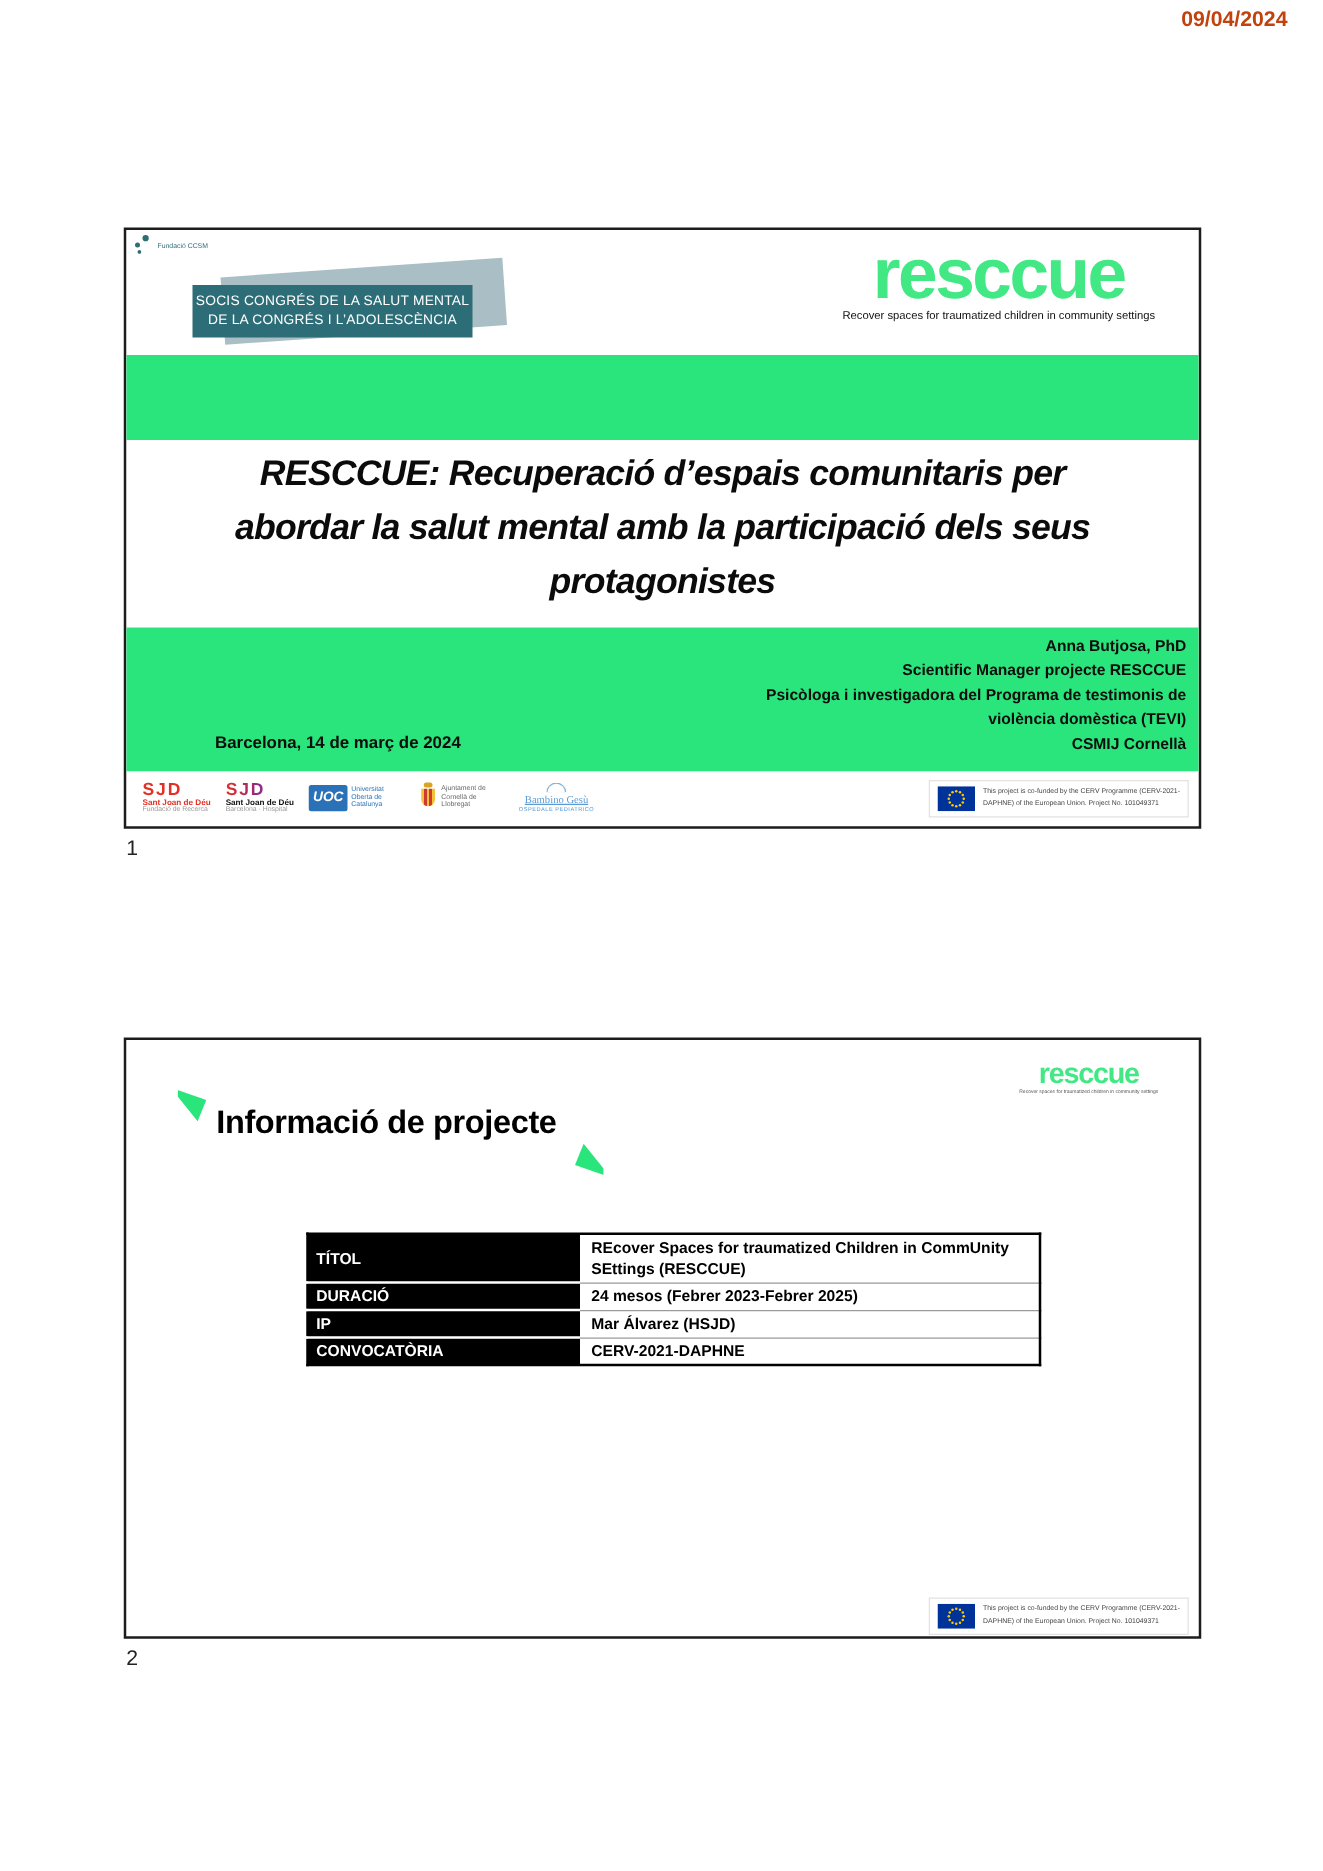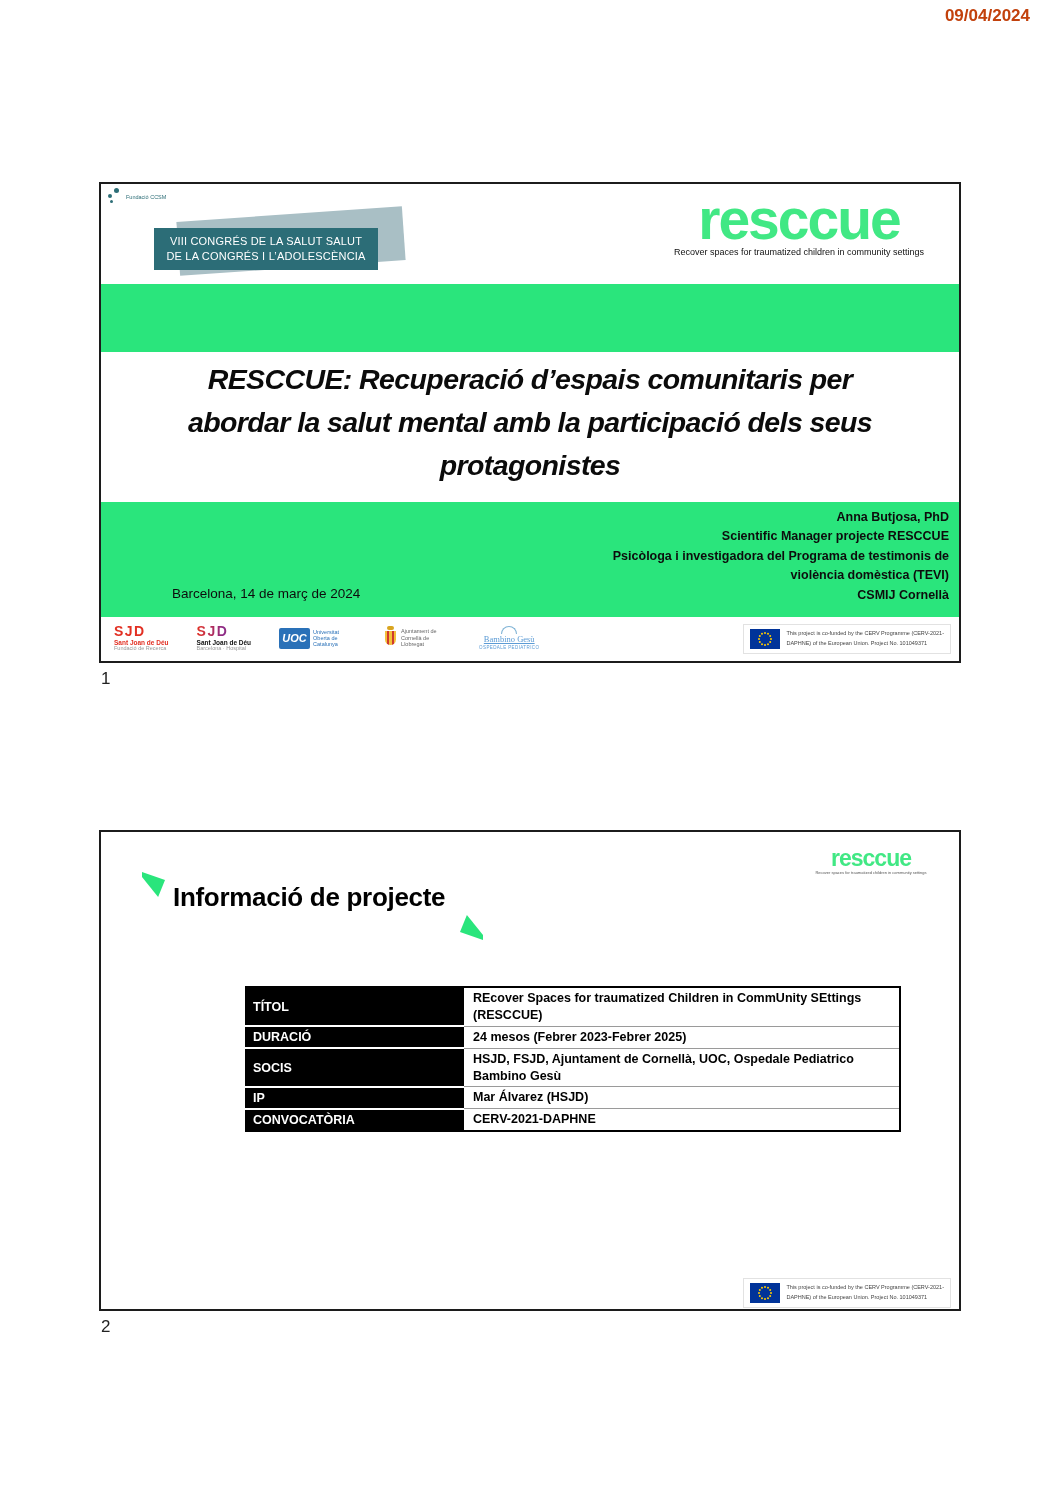--- a/index.html
+++ b/index.html
@@ -45,23 +45,23 @@
   .band-a { position:absolute; left:0; top:100px; width:100%; height:68px; background:#2ae57c; }
   .band-b { position:absolute; left:0; top:318px; width:100%; height:115px; background:#2ae57c; }
 
   .main-title { position:absolute; left:0; top:174px; width:100%; padding:0 36px;
                 text-align:center; font-weight:700; color:#0b0b0b; font-size:28.5px;
                 line-height:1.5; letter-spacing:-.6px;font-style:italic; }
 
   .authors { position:absolute; top:6px; right:10px; width:372px; text-align:right;
              font-size:12.5px; font-weight:700; color:#0d0d0d; line-height:1.55; }
   .event-date { position:absolute; left:71px; bottom:16px; font-size:13.5px;
-                font-weight:400; color:#0d0d0d; }
-
-  .footer-logos { position:absolute; left:13px; top:440px; display:flex; align-items:center; gap:28px; }
+                font-weight:700; color:#0d0d0d; }
+
+  .footer-logos { position:absolute; left:13px; top:440px; display:flex; align-items:center; gap:12px; }
   .logo-sjd { line-height:1.08; }
   .sjd-acronym { font-size:14px; font-weight:800; color:#e23023; letter-spacing:1.5px; }
   .sjd-acronym.multi { background:linear-gradient(90deg,#e23023,#8a2a8a,#f08a00);
                        -webkit-background-clip:text; background-clip:text; color:transparent; }
   .sjd-name { font-size:6.5px; font-weight:700; white-space:nowrap; }
   .logo-sjd.fund .sjd-name { color:#e23023; }
   .logo-sjd.hosp .sjd-name { color:#111; }
   .sjd-sub { font-size:5.5px; color:#999; white-space:nowrap; }
 
   .logo-uoc { display:flex; gap:3px; align-items:center; }
@@ -91,21 +91,21 @@
   .eu-flag svg { display:block; }
 
   
   .corner { position:absolute; width:23px; height:25px; background:#2ae57c;
             clip-path:polygon(0 0, 100% 32%, 70% 100%, 0 20%); }
   #corner-tl { left:41px; top:40px; }
   #corner-br { left:359px; top:83px; transform:rotate(180deg); }
   .s2-heading { position:absolute; left:72px; top:50px; font-size:26px; font-weight:700;
                 color:#000; letter-spacing:-.3px; }
 
-  .info-table { position:absolute; left:144px; top:154px; width:656px;
+  .info-table { position:absolute; left:144px; top:154px; width:588px;
                 border-collapse:collapse; border:2px solid #000; }
   .info-table td { font-size:12.5px; font-weight:700; vertical-align:middle; }
   .info-table td.lbl { background:#000; color:#fff; width:218px; padding:2px 6px;
                        border-bottom:2px solid #fff; }
   .info-table td.val { color:#000; padding:2px 9px; border-bottom:1px solid #9a9a9a;
                        line-height:1.35; }
   .info-table tr:last-child td { border-bottom:none; }
   .row-tall td { height:36px; }
   .row-short td { height:21px; }
 </style>
@@ -123,21 +123,21 @@
           <i></i>
           <i></i>
           <i></i>
         </div>
       <div class="fcsm-name">Fundació CCSM</div>
     </div>
 
     <div class="banner-wrap">
       <div class="banner-skew"></div>
       <div class="banner-box">
-        <div>VIII CONGRÉS DE LA SALUT SALUT</div>
+        <div>SOCIS CONGRÉS DE LA SALUT MENTAL</div>
         <div>DE LA CONGRÉS I L’ADOLESCÈNCIA</div>
       </div>
     </div>
 
     <div class="brand" id="brand1">
       <div class="wordmark">resccue</div>
       <div class="tagline">Recover spaces for traumatized children in community settings</div>
     </div>
 
     <div class="band-a"></div>
@@ -233,24 +233,20 @@
     <table class="info-table">
       <tbody>
         <tr class="row-tall">
           <td class="lbl">TÍTOL</td>
           <td class="val">REcover Spaces for traumatized Children in CommUnity SEttings (RESCCUE)</td>
         </tr>
         <tr class="row-short">
           <td class="lbl">DURACIÓ</td>
           <td class="val">24 mesos (Febrer 2023-Febrer 2025)</td>
         </tr>
-        <tr class="row-tall">
-          <td class="lbl">SOCIS</td>
-          <td class="val">HSJD, FSJD, Ajuntament de Cornellà, UOC, Ospedale Pediatrico Bambino Gesù</td>
-        </tr>
         <tr class="row-short">
           <td class="lbl">IP</td>
           <td class="val">Mar Álvarez (HSJD)</td>
         </tr>
         <tr class="row-short">
           <td class="lbl">CONVOCATÒRIA</td>
           <td class="val">CERV-2021-DAPHNE</td>
         </tr>
       </tbody>
     </table>

